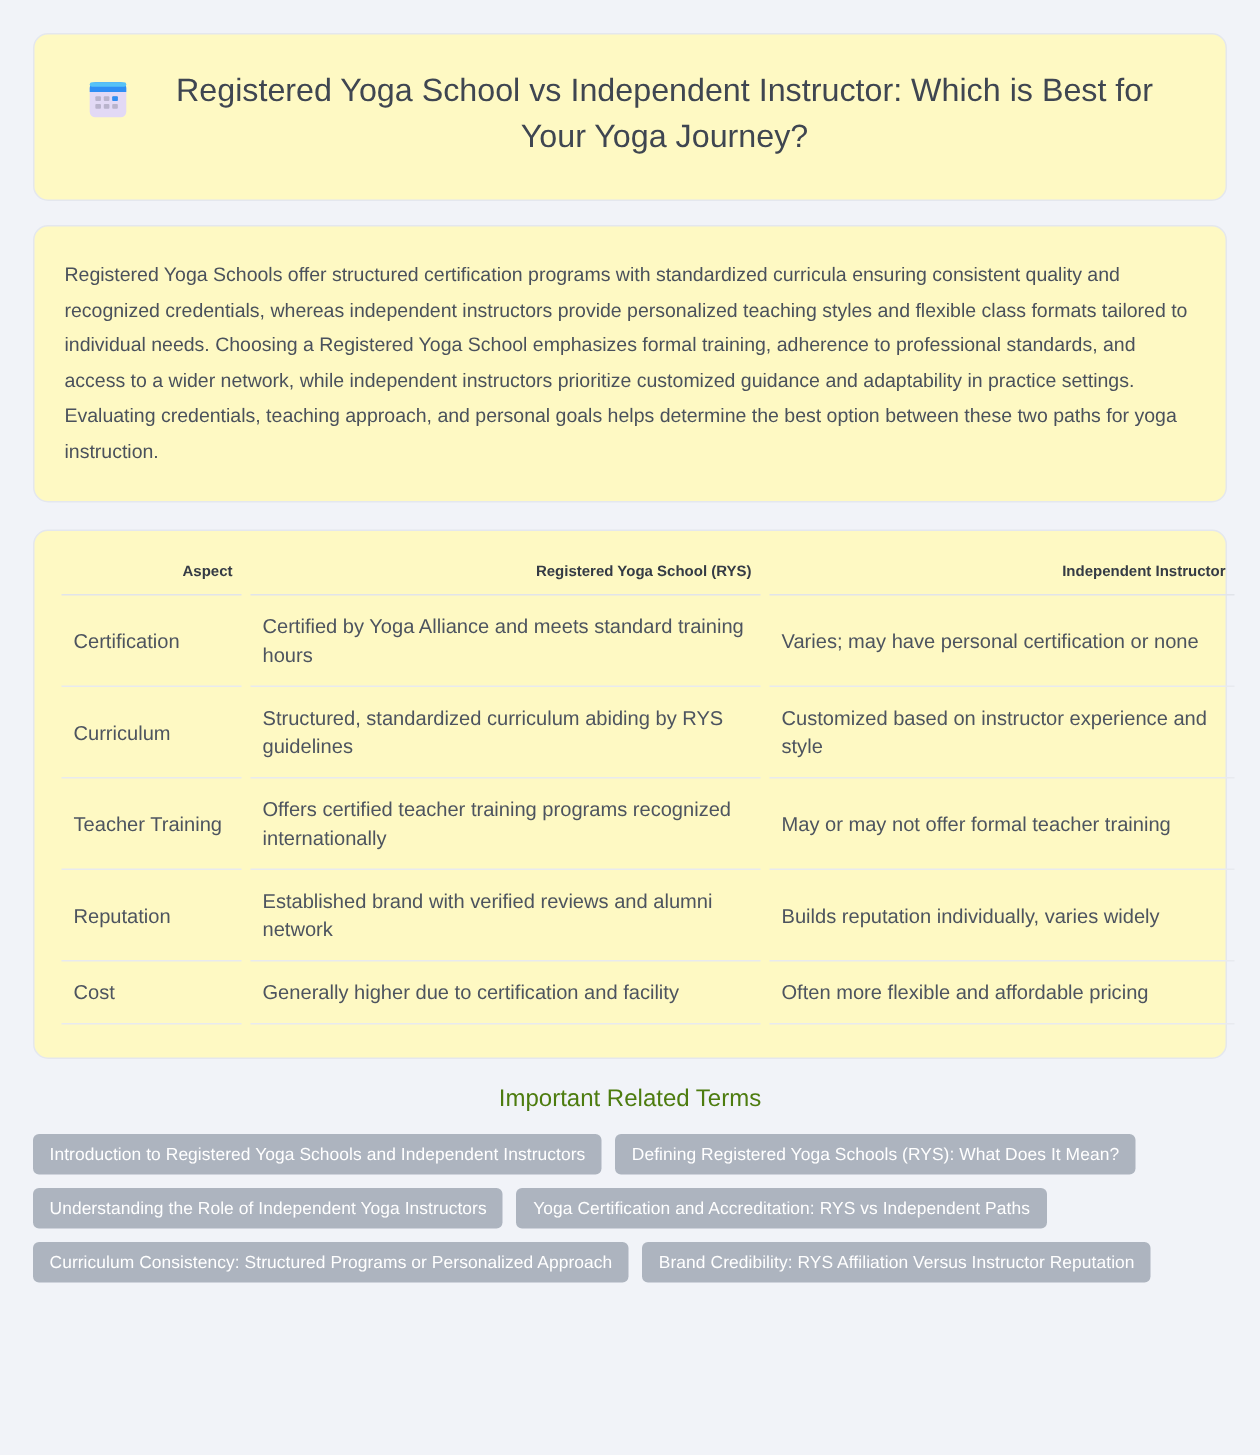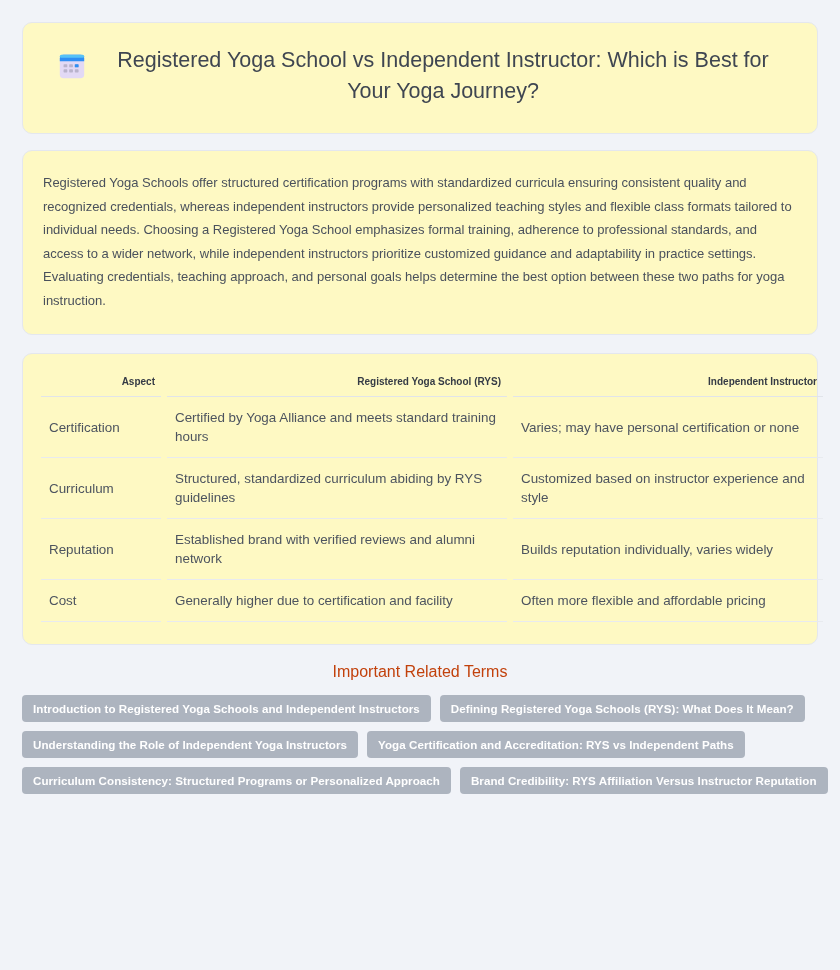--- a/index.html
+++ b/index.html
@@ -103,21 +103,21 @@
   table.cmp col.c-aspect { width: 120px; }
   table.cmp col.c-rys    { width: 340px; }
   table.cmp col.c-ind    { width: 310px; }
 
   
   .terms-section { margin-top: 4px; }
   .terms-heading {
     text-align: center;
     font-size: 16px;
     font-weight: 400;
-    color: #c2410c;
+    color: #4d7c0f;
     margin-bottom: 14px;
   }
   .tag-rows {
     display: flex;
     flex-direction: column;
     gap: 9px;
   }
   .tag-row {
     display: flex;
     gap: 9px;
@@ -126,21 +126,20 @@
   }
   .tag {
     background: #adb4bf;
     color: #ffffff;
     font-size: 11.6px;
     line-height: 13px;
     padding: 7px 11px;
     border-radius: 4px;
     white-space: nowrap;
     letter-spacing: 0.05px;
-    font-weight: bold;
   }
 </style>
 </head>
 <body>
 
 <div class="page">
 
   <div class="card title-card">
     <div class="title-row">
       <span class="title-icon">
@@ -186,20 +185,25 @@
           <td>Certification</td>
           <td>Certified by Yoga Alliance and meets standard training hours</td>
           <td>Varies; may have personal certification or none</td>
         </tr>
         <tr>
           <td>Curriculum</td>
           <td>Structured, standardized curriculum abiding by RYS guidelines</td>
           <td>Customized based on instructor experience and style</td>
         </tr>
         <tr>
+          <td>Teacher Training</td>
+          <td>Offers certified teacher training programs recognized internationally</td>
+          <td>May or may not offer formal teacher training</td>
+        </tr>
+        <tr>
           <td>Reputation</td>
           <td>Established brand with verified reviews and alumni network</td>
           <td>Builds reputation individually, varies widely</td>
         </tr>
         <tr>
           <td>Cost</td>
           <td>Generally higher due to certification and facility</td>
           <td>Often more flexible and affordable pricing</td>
         </tr>
       </tbody>

